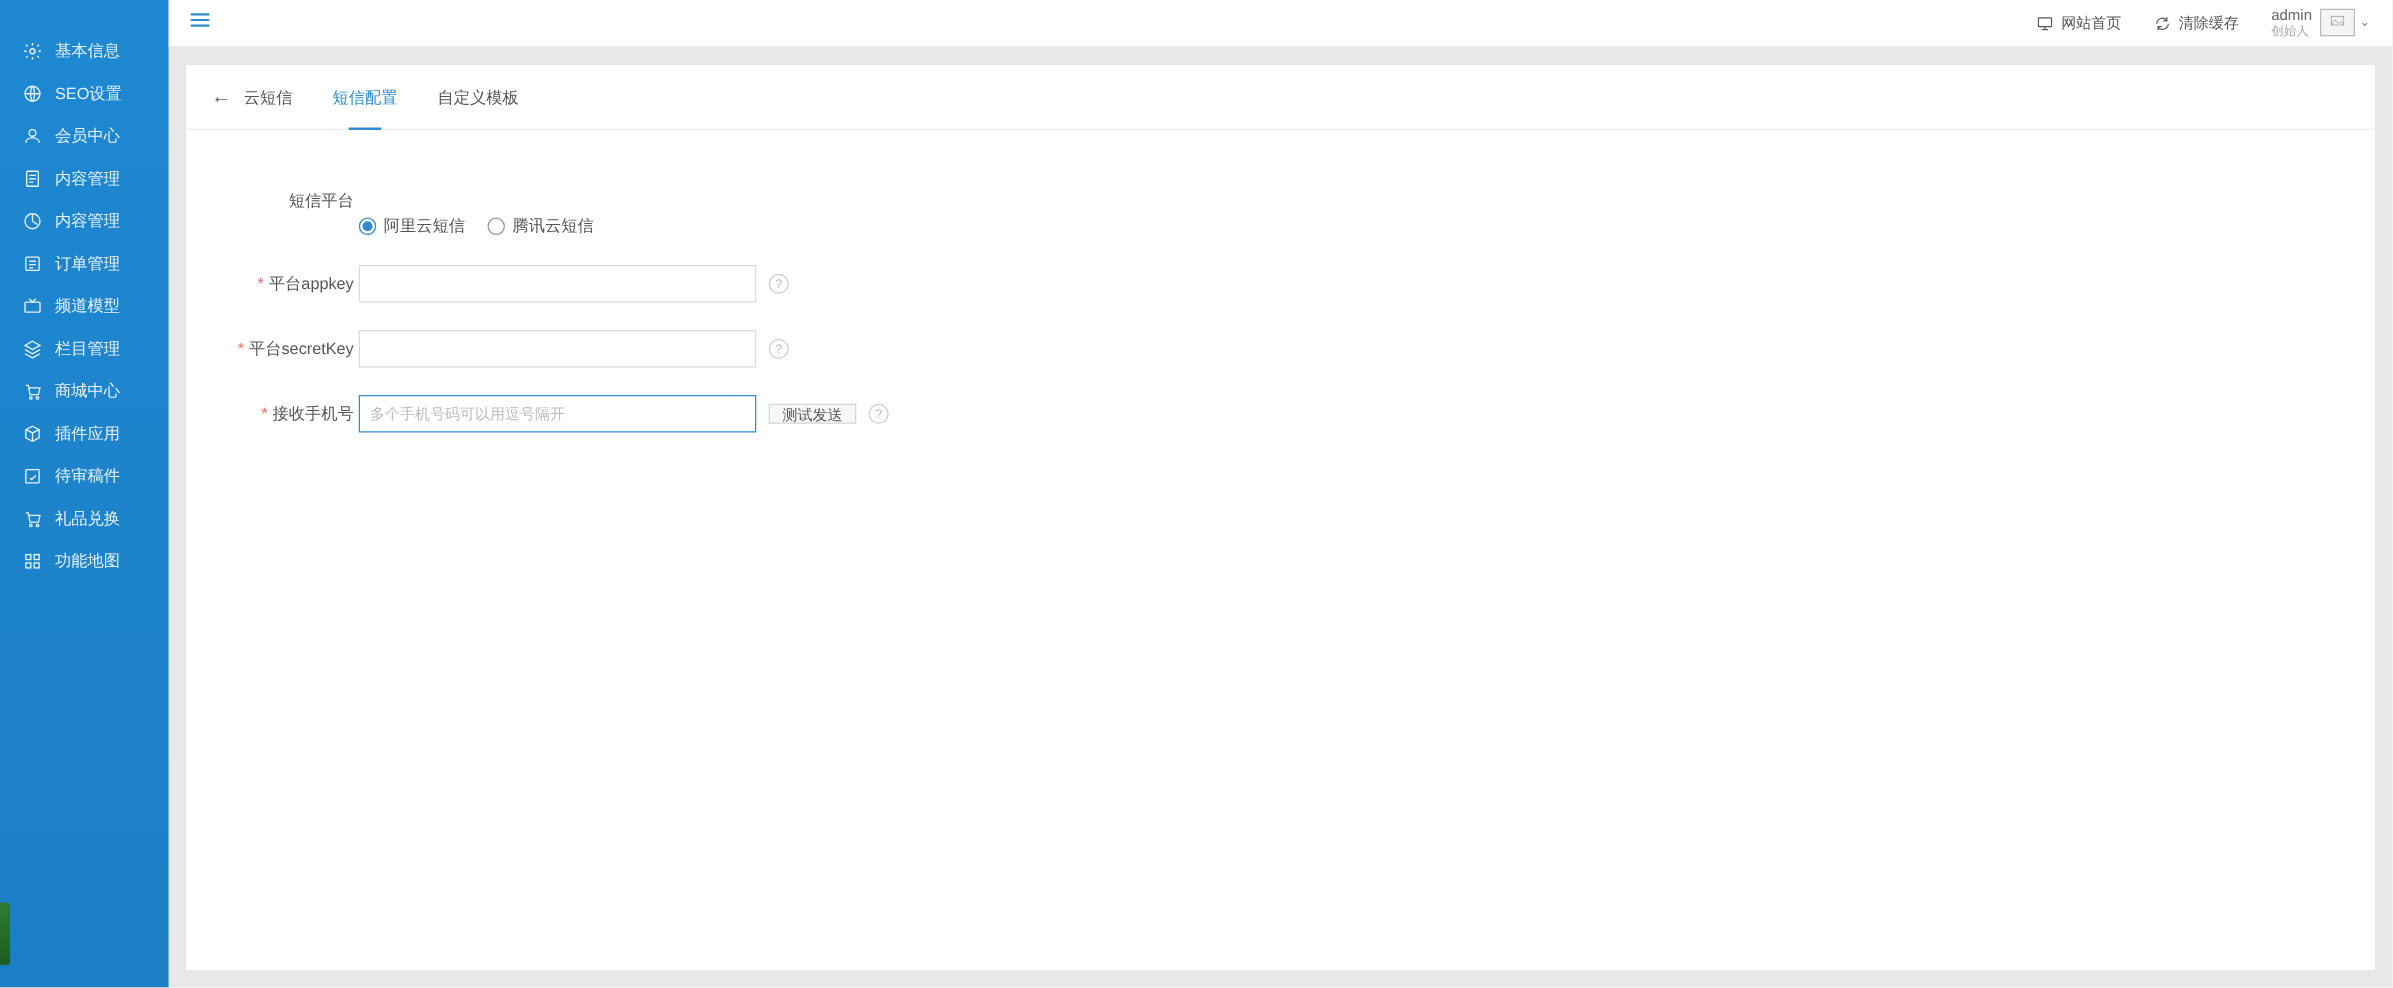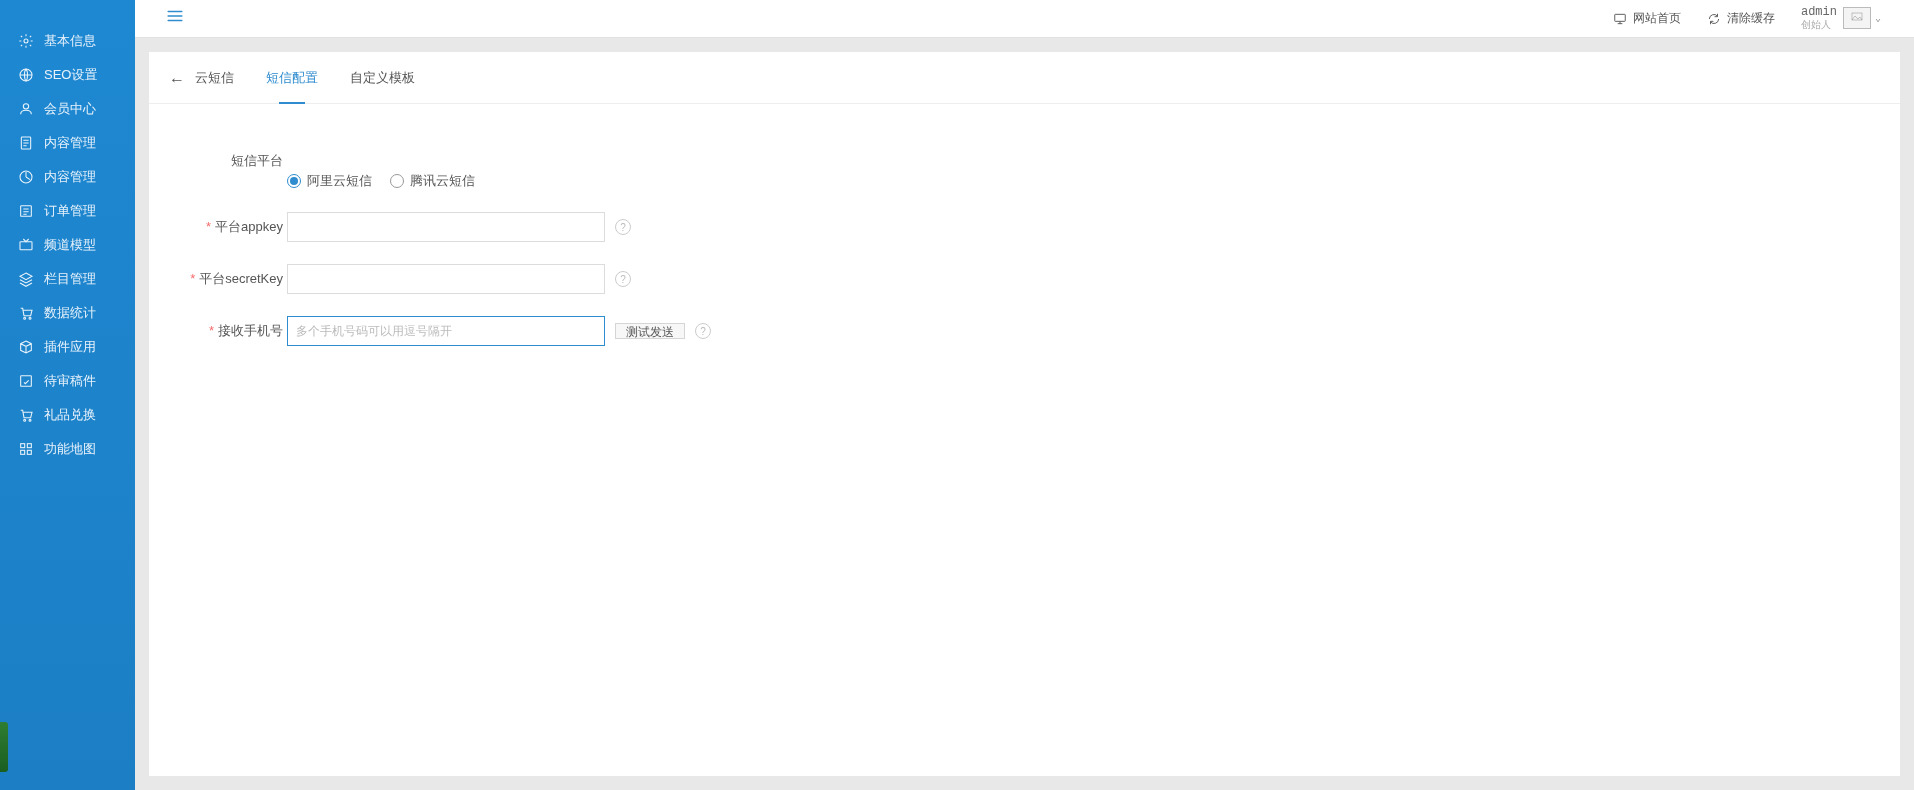--- a/index.html
+++ b/index.html
@@ -63,22 +63,21 @@
 
 .main-col { flex: 1; display: flex; flex-direction: column; background: #e8e8e8; }
 
 
 .topbar {
   height: 38px;
   background: #fff;
   border-bottom: 1px solid #e2e2e2;
   display: flex;
   align-items: center;
-  padding: 0 25px;
-  font-family: Liberation Mono, monospace;
+  padding: 0 10px;
 }
 .topbar .hamburger {
   color: #2e8ccf;
   font-size: 18px;
   cursor: pointer;
   padding: 4px 6px;
 }
 .topbar .spacer { flex: 1; }
 .topbar .tb-item {
   display: flex;
@@ -323,21 +322,21 @@
         <span>栏目管理</span>
       </div>
       <div class="nav-item">
         <span class="nav-icon">
             <svg viewBox="0 0 24 24" width="16" height="16">
               <path d="M4 5h3l2 11h10l2-8H8"></path>
               <circle cx="10" cy="20" r="1.5"></circle>
               <circle cx="18" cy="20" r="1.5"></circle>
             </svg>
           </span>
-        <span>数据统计</span>
+        <span>商城中心</span>
       </div>
       <div class="nav-item">
         <span class="nav-icon">
             <svg viewBox="0 0 24 24" width="16" height="16">
               <path d="M12 3l8 4v10l-8 4-8-4V7l8-4zM4 7l8 4 8-4M12 11v10"></path>
             </svg>
           </span>
         <span>插件应用</span>
       </div>
       <div class="nav-item">

